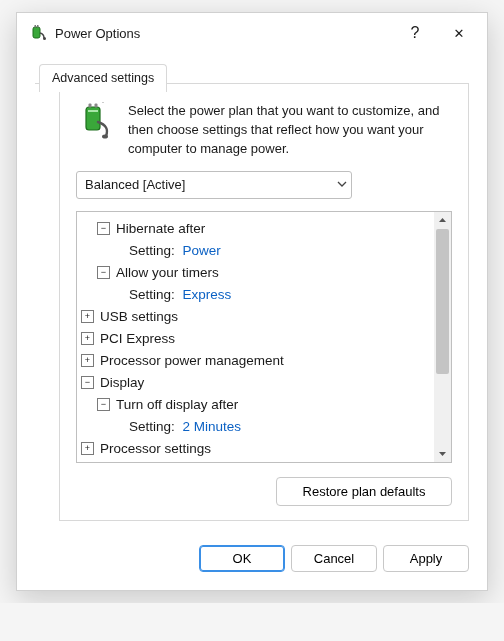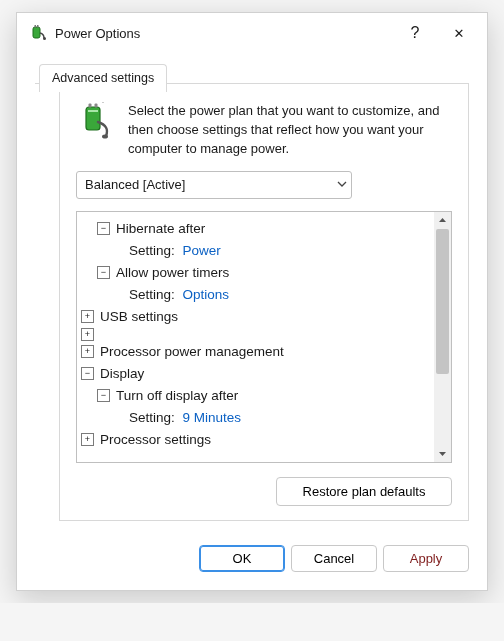--- a/index.html
+++ b/index.html
@@ -160,21 +160,21 @@
     border:1px solid #c8c8c8;
     border-radius:4px;
     padding: 5px 0;
     font-size:13px;
     font-family:inherit;
     min-width: 86px;
     text-align:center;
   }
   .btn.wide { min-width: 176px; padding:6px 14px; }
   .btn.default { border-color:#3a8fe6; box-shadow: inset 0 0 0 1px #3a8fe6; }
-  .btn.disabled { color:#7f1d1d; }
+  .btn.disabled { color:#000000; }
 
   .buttonbar {
     display:flex;
     justify-content:flex-end;
     gap: 6px;
     padding: 14px 18px 18px 0;
   }
 </style>
 </head>
 <body>
@@ -245,38 +245,39 @@
               <span class="ind"></span>
               <span class="ind"></span>
             <span class="lbl">Setting:</span>
             <span class="sep">&nbsp;</span>
             <span class="val">Power</span>
           </div>
 
           <div class="node">
             <span class="ind"></span>
             <span class="sq">−</span>
-            <span class="lbl">Allow power timers</span>
+            <span class="lbl">Allow your timers</span>
           </div>
           <div class="node">
             <span class="ind"></span>
               <span class="ind"></span>
               <span class="ind"></span>
             <span class="lbl">Setting:</span>
             <span class="sep">&nbsp;</span>
-            <span class="val">Options</span>
+            <span class="val">Express</span>
           </div>
 
           <div class="node">
             <span class="sq">+</span>
             <span class="lbl">USB settings</span>
           </div>
 
           <div class="node">
             <span class="sq">+</span>
+            <span class="lbl">PCI Express</span>
           </div>
 
           <div class="node">
             <span class="sq">+</span>
             <span class="lbl">Processor power management</span>
           </div>
 
           <div class="node">
             <span class="sq">−</span>
             <span class="lbl">Display</span>
@@ -285,21 +286,21 @@
             <span class="ind"></span>
             <span class="sq">−</span>
             <span class="lbl">Turn off display after</span>
           </div>
           <div class="node">
             <span class="ind"></span>
               <span class="ind"></span>
               <span class="ind"></span>
             <span class="lbl">Setting:</span>
             <span class="sep">&nbsp;</span>
-            <span class="val">9 Minutes</span>
+            <span class="val">2 Minutes</span>
           </div>
 
           <div class="node">
             <span class="sq">+</span>
             <span class="lbl">Processor settings</span>
           </div>
         </div>
 
         <div class="scrollbar">
           <div class="sb-btn">

